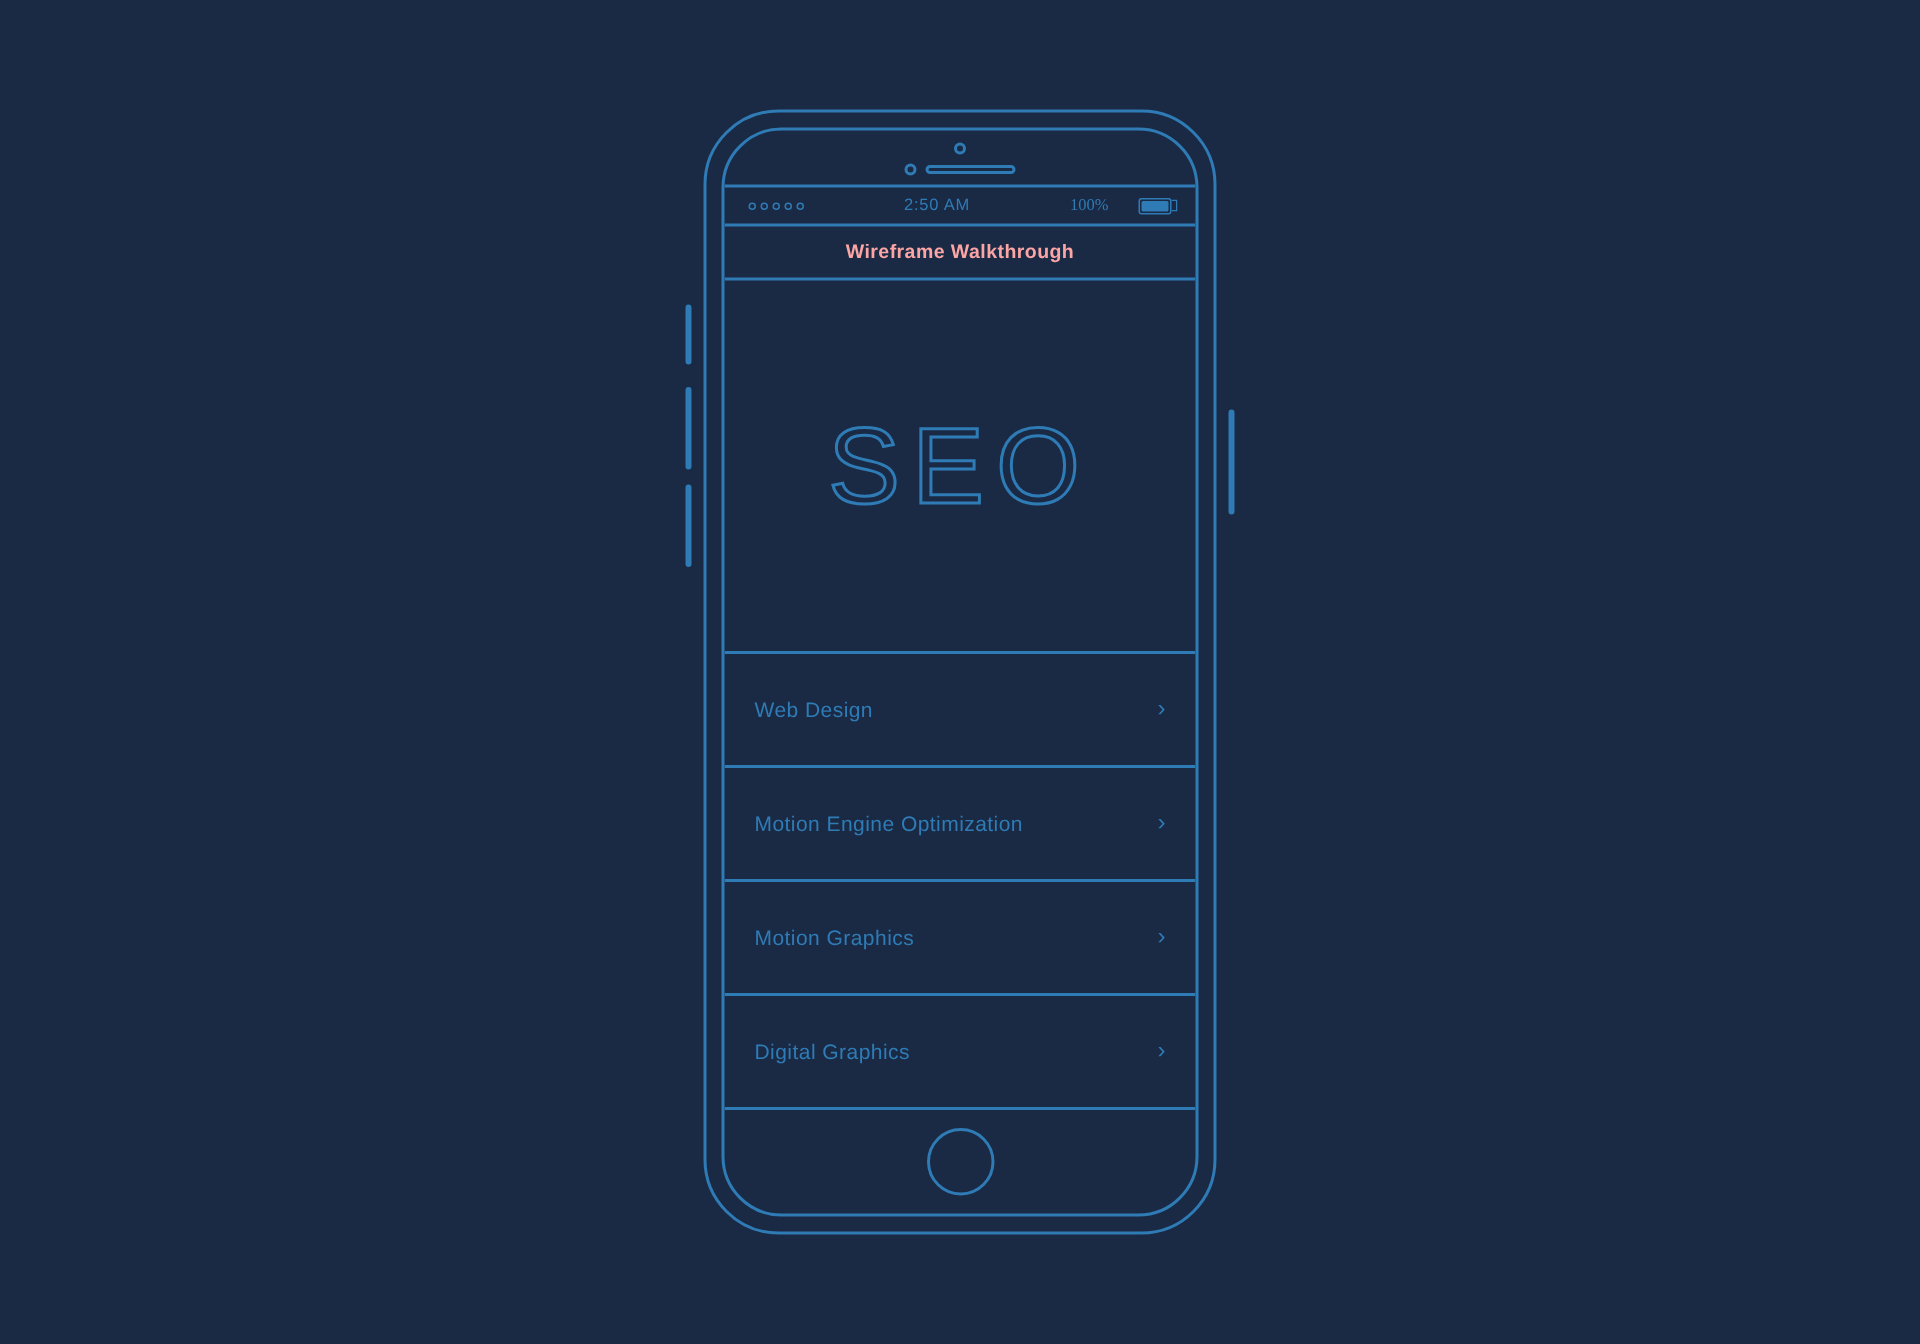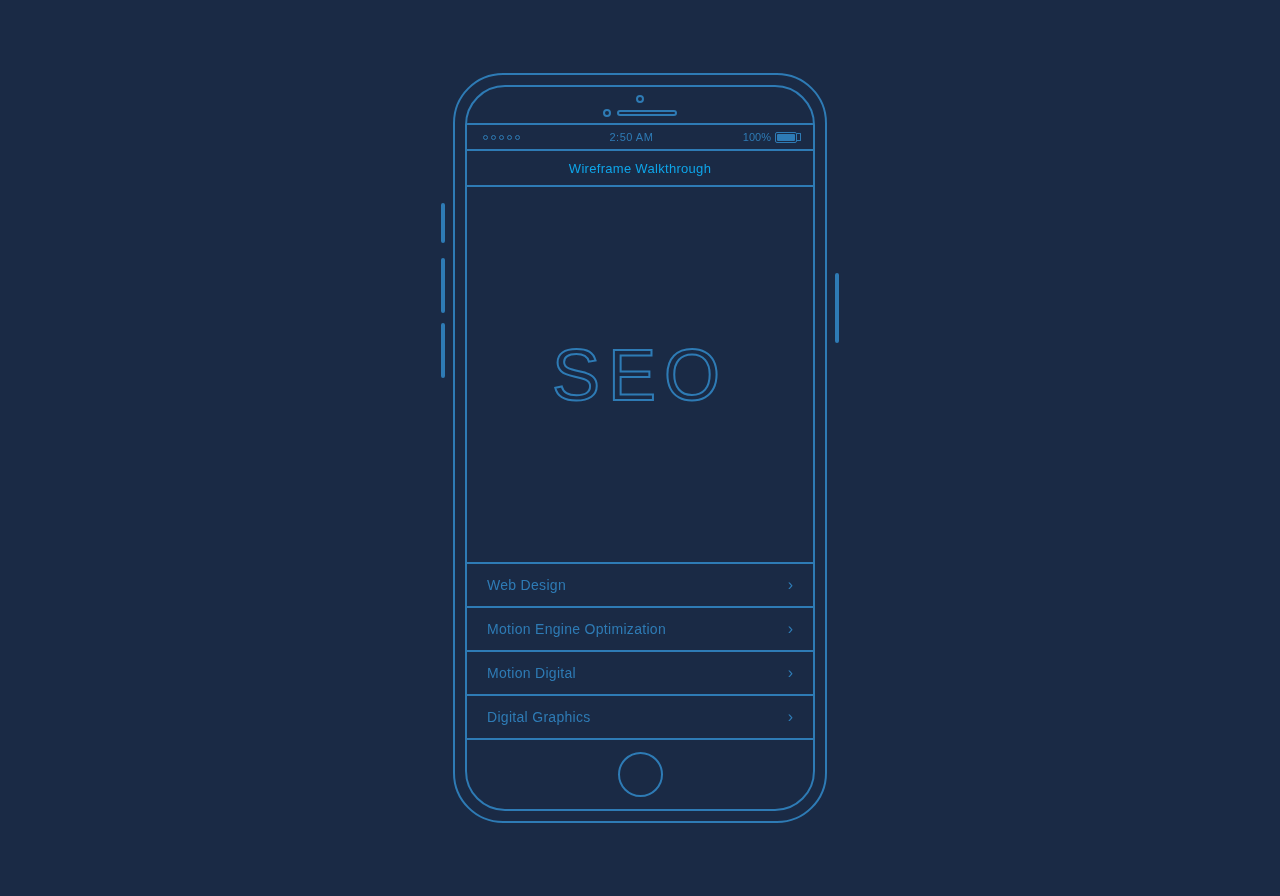--- a/index.html
+++ b/index.html
@@ -14,21 +14,21 @@
       background-color: #1a2a45;
       display: flex;
       align-items: center;
       justify-content: center;
       font-family: -apple-system, BlinkMacSystemFont, 'Helvetica Neue', Arial, sans-serif;
       overflow: hidden;
     }
 
     .phone-wrapper {
       position: relative;
-      width: 374px;
+      width: 342px;
       height: 750px;
     }
 
     .phone-outer {
       position: absolute;
       top: 0;
       left: 0;
       width: 100%;
       height: 100%;
       border: 2px solid #2e7bb5;
@@ -157,21 +157,22 @@
 
     .status-time {
       color: #2e7bb5;
       font-size: 11px;
       letter-spacing: 0.5px;
     }
 
     .status-battery {
       display: flex;
       align-items: center;
-      gap: 4px;
+      gap: 20px;
+      font-family: Liberation Serif, serif;
     }
 
     .battery-text {
       color: #2e7bb5;
       font-size: 11px;
     }
 
     .battery-icon {
       width: 22px;
       height: 11px;
@@ -204,23 +205,23 @@
     }
 
     
     .nav-bar {
       padding: 8px 16px;
       border-bottom: 2px solid #2e7bb5;
       text-align: center;
     }
 
     .nav-title {
-      color: #0ea5e9;
+      color: #fca5a5;
       font-size: 13px;
-      font-weight: 400;
+      font-weight: 700;
       letter-spacing: 0.3px;
     }
 
     
     .hero-area {
       flex: 1;
       display: flex;
       align-items: center;
       justify-content: center;
       border-bottom: 2px solid #2e7bb5;
@@ -238,21 +239,21 @@
     
     .menu-list {
       display: flex;
       flex-direction: column;
     }
 
     .menu-item {
       display: flex;
       align-items: center;
       justify-content: space-between;
-      padding: 12px 20px;
+      padding: 28px 20px;
       border-bottom: 2px solid #2e7bb5;
       cursor: pointer;
     }
 
     .menu-item:last-child {
       border-bottom: none;
     }
 
     .menu-label {
       color: #2e7bb5;
@@ -334,21 +335,21 @@
     <div class="menu-list">
       <div class="menu-item">
         <span class="menu-label">Web Design</span>
         <span class="chevron-icon">›</span>
       </div>
       <div class="menu-item">
         <span class="menu-label">Motion Engine Optimization</span>
         <span class="chevron-icon">›</span>
       </div>
       <div class="menu-item">
-        <span class="menu-label">Motion Digital</span>
+        <span class="menu-label">Motion Graphics</span>
         <span class="chevron-icon">›</span>
       </div>
       <div class="menu-item">
         <span class="menu-label">Digital Graphics</span>
         <span class="chevron-icon">›</span>
       </div>
     </div>
 
     <div class="home-button-area">
       <div class="home-button"></div>

